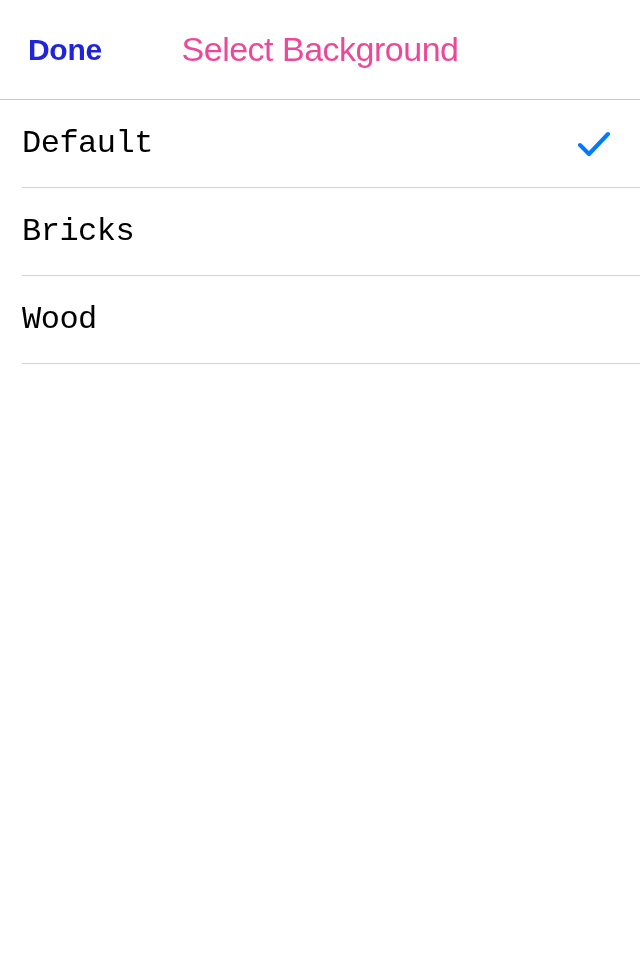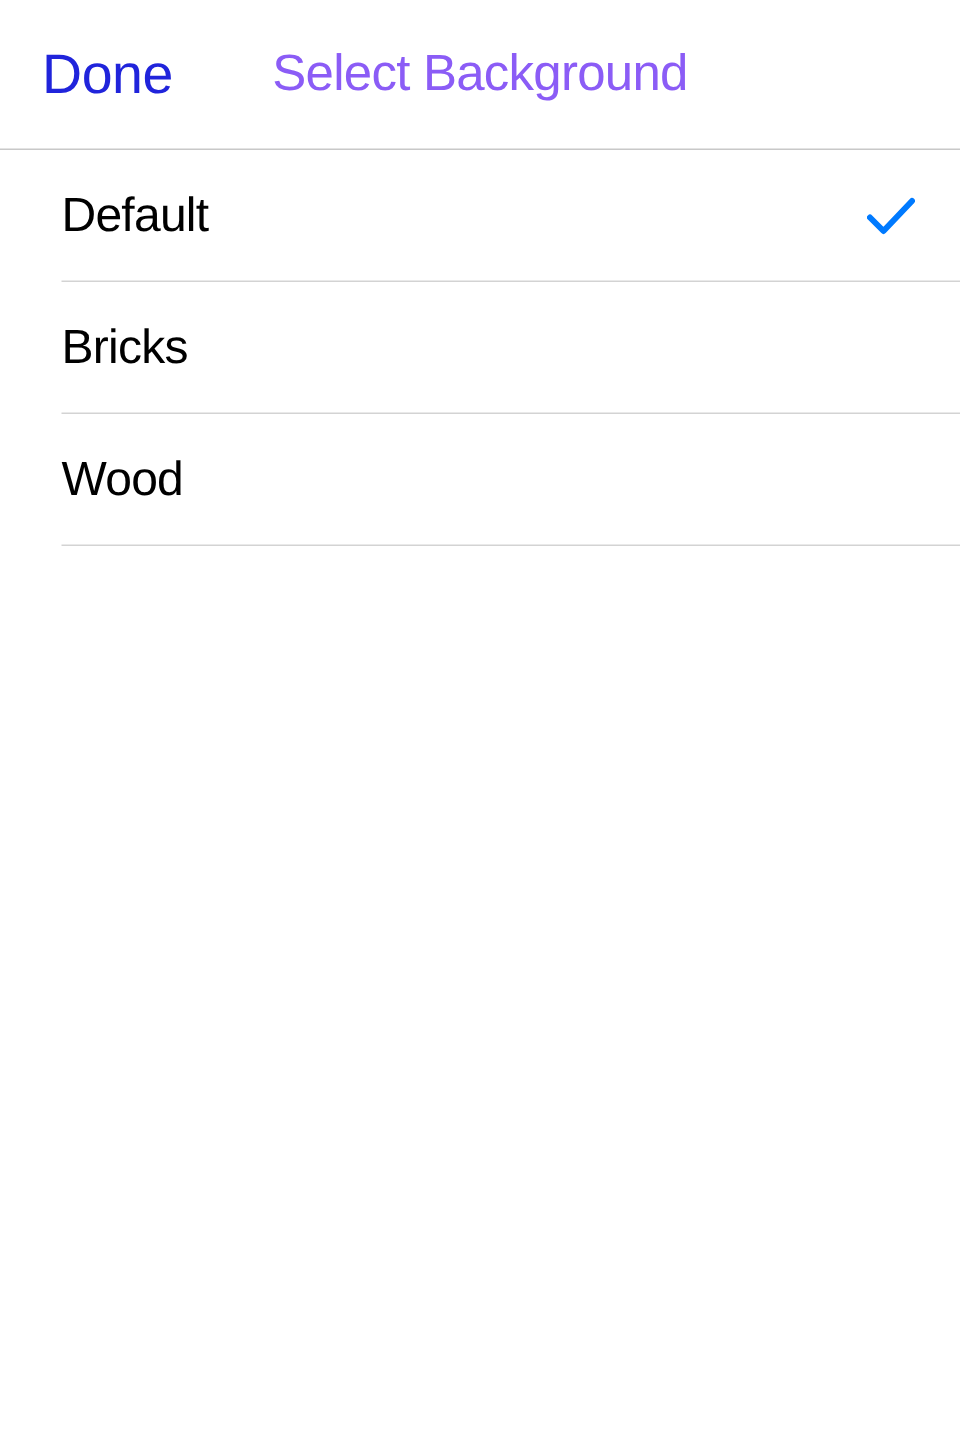--- a/index.html
+++ b/index.html
@@ -24,38 +24,39 @@
       position: relative;
     }
     .nav-left {
       color: #ff3b30;
       font-size: 30px;
       font-weight: 400;
       cursor: pointer;
       letter-spacing: -0.3px;
     }
     .nav-title {
-      color: #8b5cf6;
+      color: #ec4899;
       font-size: 34px;
       font-weight: 400;
       position: absolute;
       left: 50%;
       transform: translateX(-50%);
       letter-spacing: -0.5px;
       text-align: right;
     }
     .nav-right {
       color: #2024db;
-      font-size: 37px;
-      font-weight: 400;
+      font-size: 30px;
+      font-weight: 700;
       cursor: pointer;
       letter-spacing: -0.3px;
     }
     .list {
-      padding-left: 41px;
+      padding-left: 22px;
+      font-family: Liberation Mono, monospace;
     }
     .list-row {
       display: flex;
       align-items: center;
       height: 88px;
       border-bottom: 1px solid #d3d3d3;
       cursor: pointer;
       padding-right: 30px;
     }
     .list-label {

